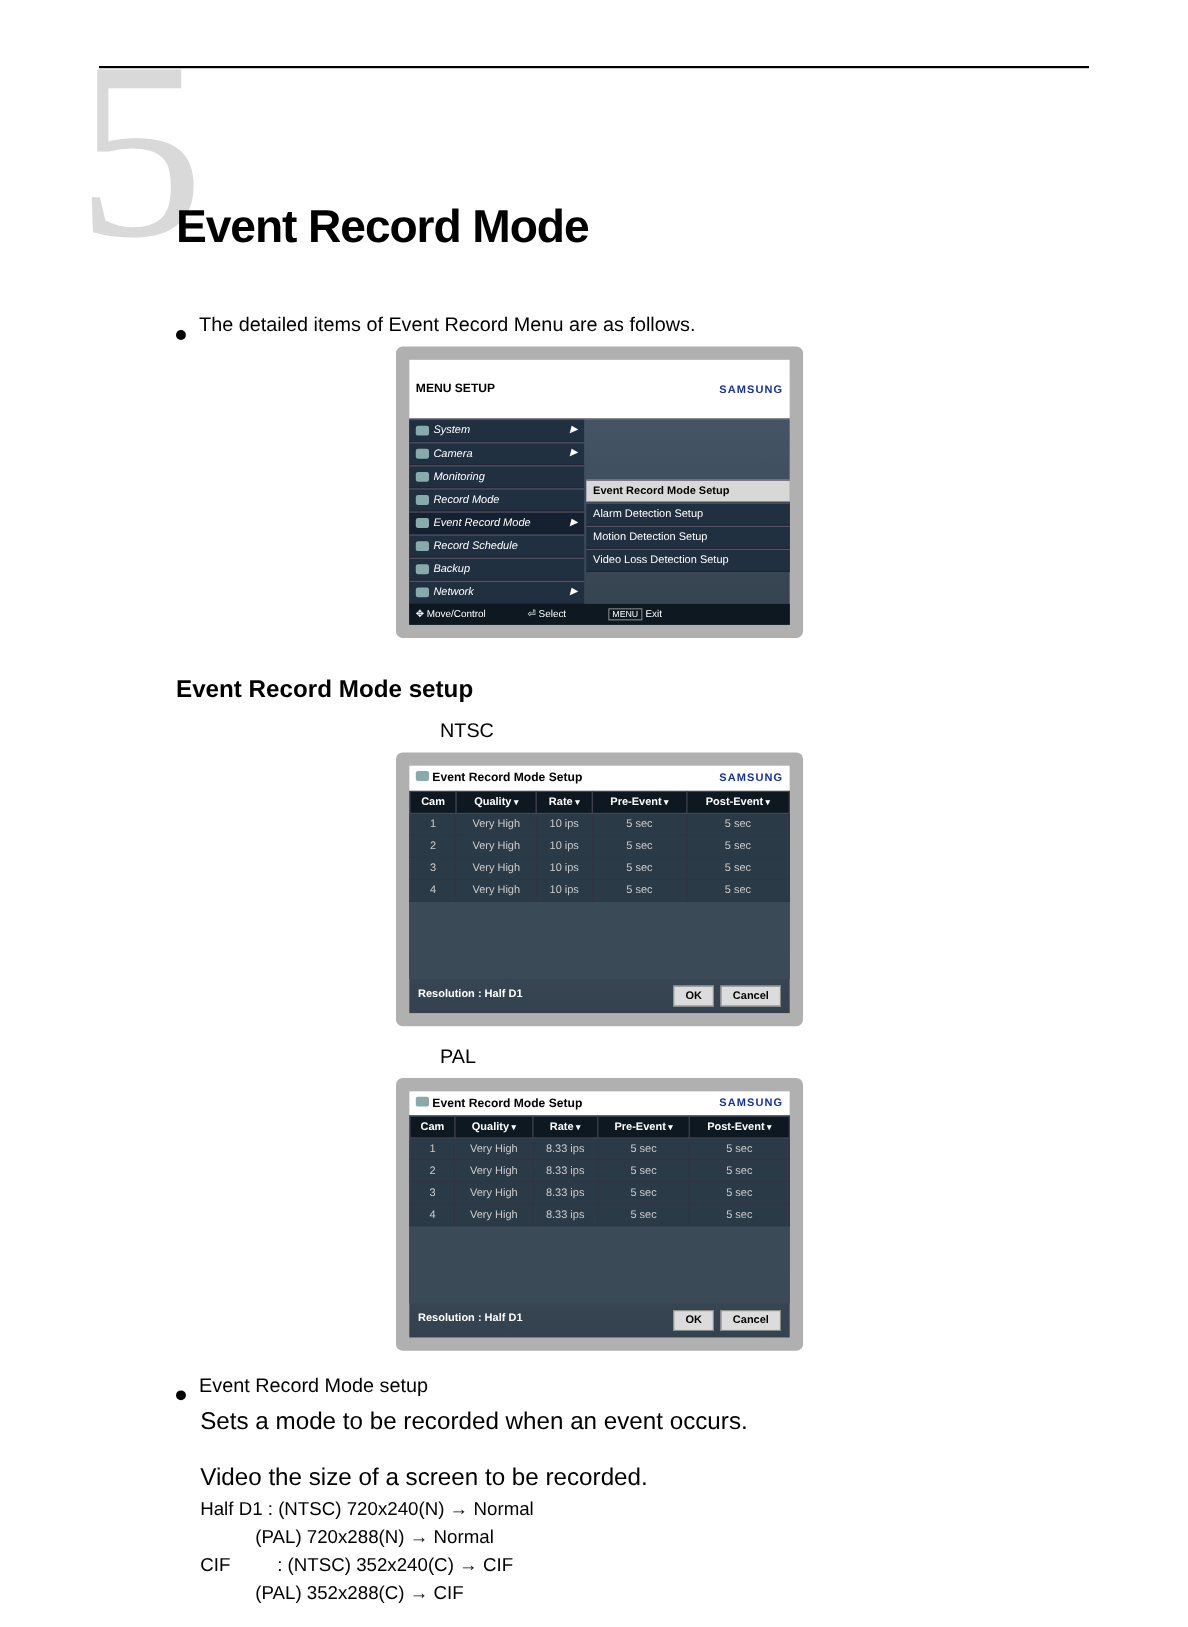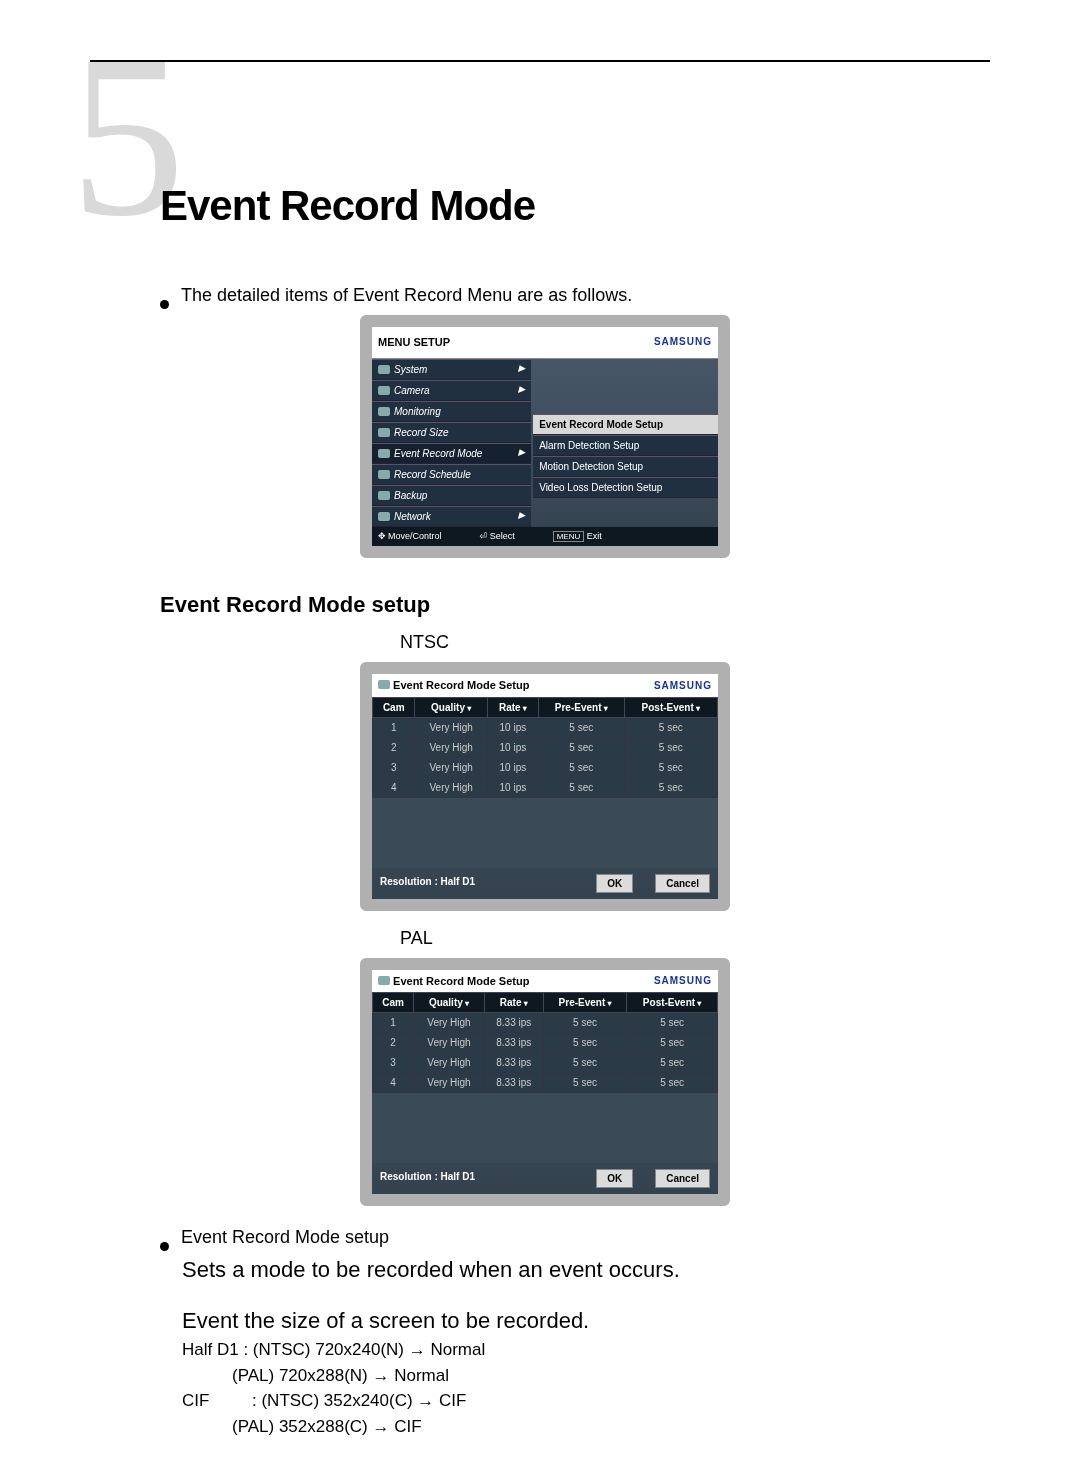--- a/index.html
+++ b/index.html
@@ -11,40 +11,40 @@
   .content { margin-left: 70px; margin-top: 30px; font-size: 18px; line-height: 1.5; }
   .bullet-row { display: flex; align-items: flex-end; gap: 12px; margin-top: 6px; }
   .bullet-dot { width: 9px; height: 9px; background: #000; border-radius: 50%; margin-top: 7px; flex-shrink: 0; }
   .subhead { font-size: 22px; font-weight: 700; margin-top: 30px; margin-bottom: 8px; }
   .tv-label { font-size: 18px; margin-left: 240px; margin-top: 8px; margin-bottom: 4px; }
 
   
   .monitor { width: 370px; margin: 6px 0 14px 200px; }
   .monitor-outer { border: 12px solid #b0b0b0; border-radius: 6px; background:#b0b0b0; }
   .monitor-inner { background: linear-gradient(#4a5a6c,#34424f); color: #fff; font-size: 11px; }
-  .menu-titlebar { background:#fff; color:#000; font-weight:700; font-size:11px; padding:7px 6px; display:flex; justify-content:space-between; align-items:flex-start; border-bottom:1px solid #888; }
+  .menu-titlebar { background:#fff; color:#000; font-weight:700; font-size:11px; padding:18px 6px; display:flex; justify-content:space-between; align-items:flex-end; border-bottom:1px solid #888; }
   .menu-body { display:flex; }
   .menu-left { width: 46%; font-style: italic; }
   .menu-left .mrow { background:#203040; border-top:1px solid #556; border-bottom:1px solid #223; padding:2px 6px; display:flex; align-items:center; gap:4px; font-size:10px; }
   .menu-left .mrow.sel { background:#152030; }
   .arrow { margin-left:auto; font-size:9px; }
   .menu-right { width:54%; padding:0; font-size:10px; }
   .menu-right .srow { background:#203040; border-top:1px solid #556; border-bottom:1px solid #223; padding:2px 6px; margin-left:2px; }
   .menu-right .srow.hl { background:#d8d8d8; color:#000; font-weight:700; }
   .menu-footer { background:#0d1820; padding:3px 6px; display:flex; gap:38px; font-size:9px; }
 
   
   .tbl-title { background:#fff; color:#000; font-weight:700; font-size:11px; padding:3px 6px; display:flex; justify-content:space-between; align-items:center; }
   table.evt { width:100%; border-collapse:collapse; font-size:10px; color:#ccc; }
   table.evt th { background:#0d1820; color:#fff; font-weight:700; padding:2px 4px; border:1px solid #445; text-align:center; }
   table.evt td { background:#2b3a47; padding:2px 4px; border:1px solid #334; text-align:center; }
   .tbl-empty { height:70px; background:#3a4a57; }
   .tbl-footer { display:flex; align-items:flex-start; padding:6px 8px; font-size:10px; color:#fff; gap:6px; }
   .tbl-footer .res { flex:1; font-weight:700; }
-  .pill { background:#dcdcdc; color:#000; font-weight:700; padding:1px 10px; border:1px solid #888; font-size:10px;margin-left:16px; }
+  .pill { background:#dcdcdc; color:#000; font-weight:700; padding:1px 10px; border:1px solid #888; font-size:10px; }
   .brand { font-family: Arial; font-size:10px; font-weight:700; color:#1530a0; letter-spacing:1px; }
   .tri::after { content:" ▾"; font-size:8px; }
 
   .body-text { margin-left: 22px; margin-top: 2px; font-size: 22px; }
   .body-block { margin-top: 18px; }
   .mono-row { margin-left: 22px; font-size: 17px; }
   .mono-indent { margin-left: 72px; }
   .mono-label { display:inline-block; width:70px; }
   .mi { display:inline-block; width:12px; height:9px; background:#8aa; border-radius:2px; }
 </style>
@@ -83,21 +83,21 @@
                 <span class="mi"></span>
                 <span>Camera</span>
                 <span class="arrow">▶</span>
               </div>
           <div class="mrow">
                 <span class="mi"></span>
                 <span>Monitoring</span>
               </div>
           <div class="mrow">
                 <span class="mi"></span>
-                <span>Record Size</span>
+                <span>Record Mode</span>
               </div>
           <div class="mrow sel">
                 <span class="mi"></span>
                 <span>Event Record Mode</span>
                 <span class="arrow">▶</span>
               </div>
           <div class="mrow">
                 <span class="mi"></span>
                 <span>Record Schedule</span>
               </div>
@@ -246,20 +246,20 @@
 
   <div class="body-block">
     <div class="bullet-row">
       <div class="bullet-dot"></div>
       <div>Event Record Mode setup</div>
     </div>
     <div class="body-text">Sets a mode to be recorded when an event occurs.</div>
   </div>
 
   <div class="body-block">
-    <div class="body-text">Event the size of a screen to be recorded.</div>
+    <div class="body-text">Video the size of a screen to be recorded.</div>
     <div class="mono-row">Half D1 : (NTSC) 720x240(N)  →  Normal</div>
     <div class="mono-row mono-indent">(PAL) 720x288(N)  →  Normal</div>
     <div class="mono-row"><span class="mono-label">CIF</span><span>: (NTSC) 352x240(C)  →  CIF</span></div>
     <div class="mono-row mono-indent">(PAL) 352x288(C)  →  CIF</div>
   </div>
 
 </div>
 
 </body></html>

